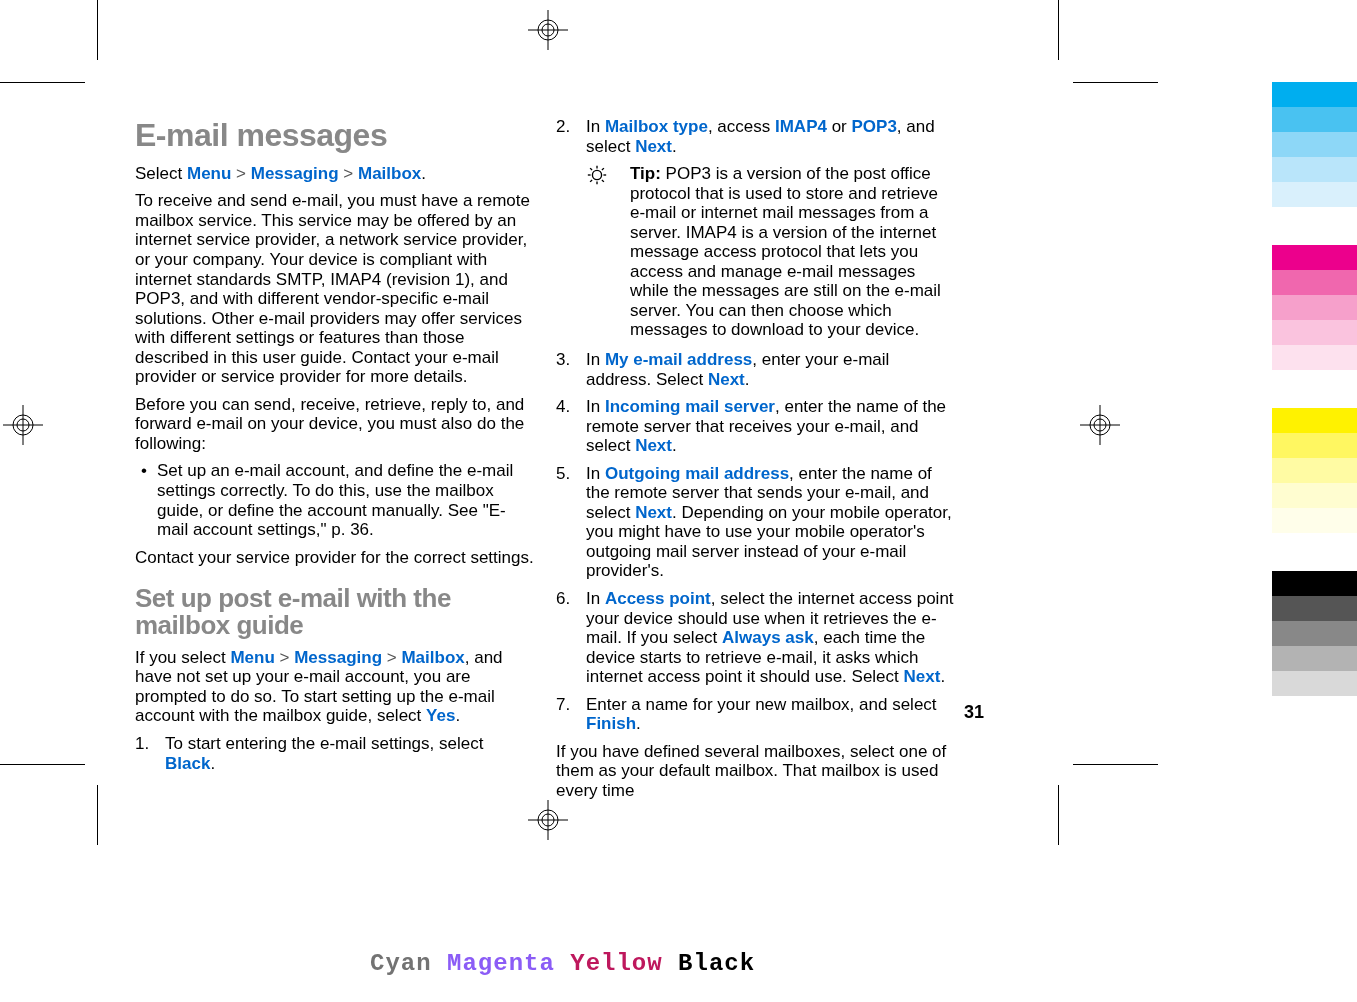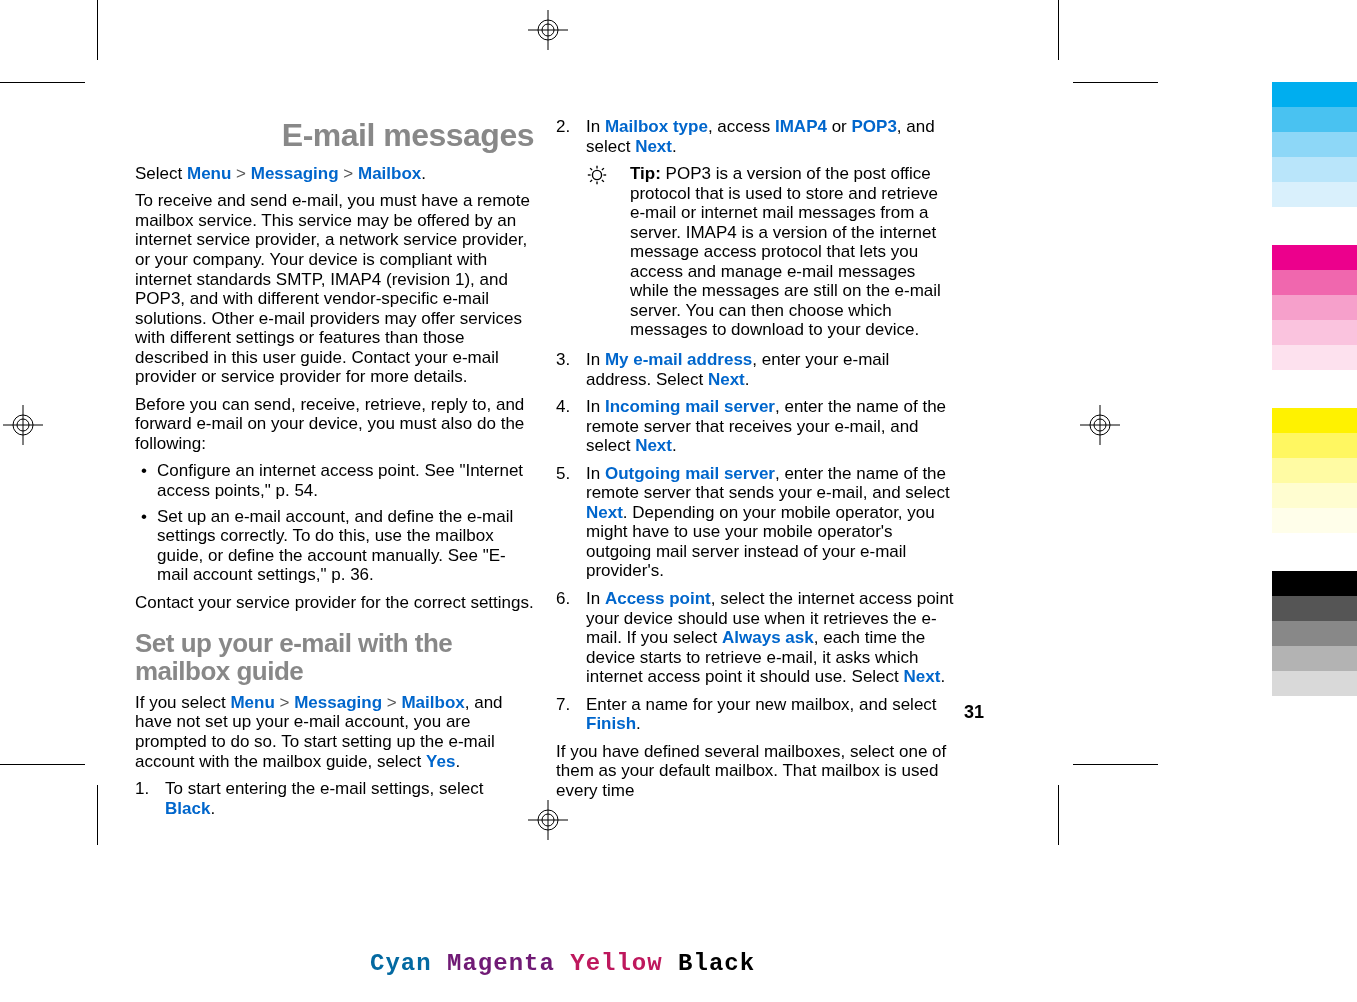--- a/index.html
+++ b/index.html
@@ -46,21 +46,20 @@
   }
   .col { flex: 1; }
   .col2 { flex: 1; }
 
   h1 {
     color: #888;
     font-size: 32px;
     font-weight: bold;
     margin-bottom: 10px;
     letter-spacing: -0.5px;
-    text-align: right;
   }
   h2 {
     color: #888;
     font-size: 26px;
     font-weight: bold;
     margin-top: 18px;
     margin-bottom: 8px;
     letter-spacing: -0.5px;
     line-height: 1.05;
   }
@@ -99,22 +98,22 @@
 
   .cmyk-footer {
     position: absolute;
     left: 370px;
     top: 950px;
     font-family: "Courier New", monospace;
     font-size: 24px;
     font-weight: bold;
     letter-spacing: 1px;
   }
-  .cmyk-c { color: #0369a1; }
-  .cmyk-m { color: #701a75; }
+  .cmyk-c { color: #737373; }
+  .cmyk-m { color: #8b5cf6; }
   .cmyk-y { color: #be185d; }
   .cmyk-k { color: #000; }
 </style>
 </head>
 <body>
 
 <div class="registration-mark reg-top">
   <svg viewBox="0 0 40 40">
       <circle cx="20" cy="20" r="10" fill="none" stroke="#000" stroke-width="1"></circle>
       <circle cx="20" cy="20" r="6" fill="none" stroke="#000" stroke-width="1"></circle>
@@ -184,26 +183,25 @@
 
 <div class="page-content">
   <div class="col">
     <h1>E-mail messages</h1>
     <p>
       <span>Select </span><span class="blue">Menu</span><span class="sep"> &gt; </span><span class="blue">Messaging</span><span class="sep"> &gt; </span><span class="blue">Mailbox</span><span>.</span>
     </p>
     <p>To receive and send e-mail, you must have a remote mailbox service. This service may be offered by an internet service provider, a network service provider, or your company. Your device is compliant with internet standards SMTP, IMAP4 (revision 1), and POP3, and with different vendor-specific e-mail solutions. Other e-mail providers may offer services with different settings or features than those described in this user guide. Contact your e-mail provider or service provider for more details.</p>
     <p>Before you can send, receive, retrieve, reply to, and forward e-mail on your device, you must also do the following:</p>
     <ul>
-      <li>Configure an internet access point. See "Internet access points," p. 54.</li>
       <li>Set up an e-mail account, and define the e-mail settings correctly. To do this, use the mailbox guide, or define the account manually. See "E-mail account settings," p. 36.</li>
     </ul>
     <p>Contact your service provider for the correct settings.</p>
 
-    <h2>Set up your e-mail with the mailbox guide</h2>
+    <h2>Set up post e-mail with the mailbox guide</h2>
     <p>
       <span>If you select </span><span class="blue">Menu</span><span class="sep"> &gt; </span><span class="blue">Messaging</span><span class="sep"> &gt; </span><span class="blue">Mailbox</span><span>, and have not set up your e-mail account, you are prompted to do so. To start setting up the e-mail account with the mailbox guide, select </span><span class="blue">Yes</span><span>.</span>
     </p>
     <ol>
       <li><span class="num">1.</span><span>To start entering the e-mail settings, select </span><span class="blue">Black</span><span>.</span></li>
     </ol>
   </div>
 
   <div class="col2">
     <ol>
@@ -222,21 +220,21 @@
                 <line x1="17.4" y1="17.4" x2="19.5" y2="19.5" stroke="#000" stroke-width="1.5"></line>
                 <line x1="4.5" y1="19.5" x2="6.6" y2="17.4" stroke="#000" stroke-width="1.5"></line>
                 <line x1="17.4" y1="6.6" x2="19.5" y2="4.5" stroke="#000" stroke-width="1.5"></line>
               </svg>
           </div>
           <div class="tip-text"><b>Tip: </b><span>POP3 is a version of the post office protocol that is used to store and retrieve e-mail or internet mail messages from a server. IMAP4 is a version of the internet message access protocol that lets you access and manage e-mail messages while the messages are still on the e-mail server. You can then choose which messages to download to your device.</span></div>
         </div>
       </li>
       <li><span class="num">3.</span><span>In </span><span class="blue">My e-mail address</span><span>, enter your e-mail address. Select </span><span class="blue">Next</span><span>.</span></li>
       <li><span class="num">4.</span><span>In </span><span class="blue">Incoming mail server</span><span>, enter the name of the remote server that receives your e-mail, and select </span><span class="blue">Next</span><span>.</span></li>
-      <li><span class="num">5.</span><span>In </span><span class="blue">Outgoing mail server</span><span>, enter the name of the remote server that sends your e-mail, and select </span><span class="blue">Next</span><span>. Depending on your mobile operator, you might have to use your mobile operator's outgoing mail server instead of your e-mail provider's.</span></li>
+      <li><span class="num">5.</span><span>In </span><span class="blue">Outgoing mail address</span><span>, enter the name of the remote server that sends your e-mail, and select </span><span class="blue">Next</span><span>. Depending on your mobile operator, you might have to use your mobile operator's outgoing mail server instead of your e-mail provider's.</span></li>
       <li><span class="num">6.</span><span>In </span><span class="blue">Access point</span><span>, select the internet access point your device should use when it retrieves the e-mail. If you select </span><span class="blue">Always ask</span><span>, each time the device starts to retrieve e-mail, it asks which internet access point it should use. Select </span><span class="blue">Next</span><span>.</span></li>
       <li><span class="num">7.</span><span>Enter a name for your new mailbox, and select </span><span class="blue">Finish</span><span>.</span></li>
     </ol>
     <p>If you have defined several mailboxes, select one of them as your default mailbox. That mailbox is used every time</p>
   </div>
 </div>
 
 <div class="page-number">31</div>
 
 <div class="cmyk-footer">

